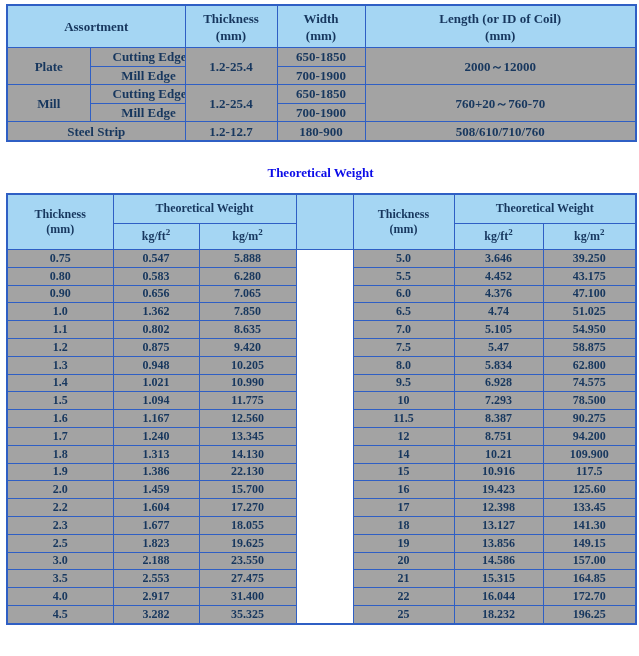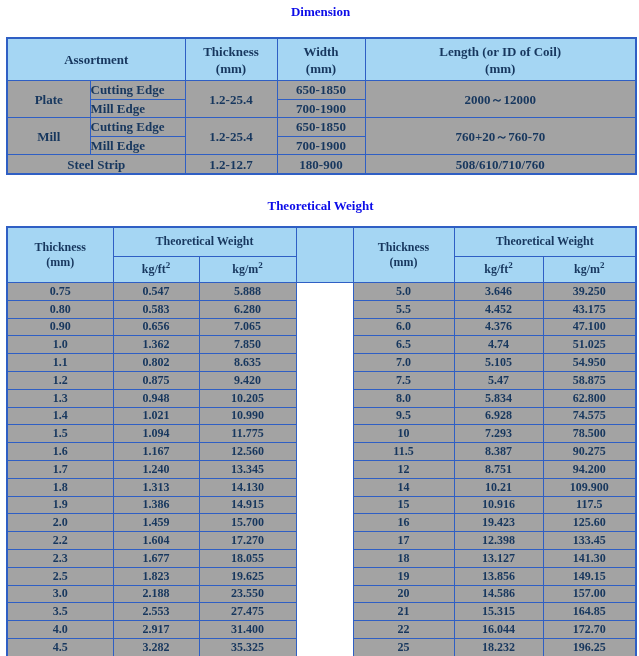--- a/index.html
+++ b/index.html
@@ -52,37 +52,36 @@
     text-align:center;
     padding:0;
     overflow:hidden;
     white-space:nowrap;
   }
 
   
   .dim-table{font-size:13px;}
   .dim-table thead th{height:39px;line-height:17px;padding:1px 2px;}
   .dim-table tbody td{height:17.6px;line-height:17px;}
-  .ta-left{text-align:left;padding-left:0;}
+  .ta-left{text-align:center;padding-left:22px;}
 
   
   .wt-table{font-size:12px;}
   .wt-table thead tr.h1 th{height:26px;line-height:15px;padding:1px 2px;}
   .wt-table thead tr.h2 th{height:23px;line-height:15px;padding:1px 16px;}
   .wt-table thead th.two-line{line-height:17px;}
   .wt-table tbody td{height:16.8px;line-height:15px;}
   .wt-table td.spacer-body{background:#fff;}
   sup{font-size:9px;line-height:0;}
 </style>
 </head>
 <body>
 
 <div class="page">
 
-  <div class="section-title title-dimension">Dimension</div>
 
   <table class="dim-table">
     <colgroup>
       <col style="width:83px">
         <col style="width:95px">
         <col style="width:92px">
       <col style="width:88px">
         <col style="width:271px">
     </colgroup>
     <thead>
@@ -275,21 +274,21 @@
           <td>1.8</td>
           <td>1.313</td>
           <td>14.130</td>
           <td>14</td>
           <td>10.21</td>
           <td>109.900</td>
         </tr>
         <tr>
           <td>1.9</td>
           <td>1.386</td>
-          <td>14.915</td>
+          <td>22.130</td>
           <td>15</td>
           <td>10.916</td>
           <td>117.5</td>
         </tr>
         <tr>
           <td>2.0</td>
           <td>1.459</td>
           <td>15.700</td>
           <td>16</td>
           <td>19.423</td>

